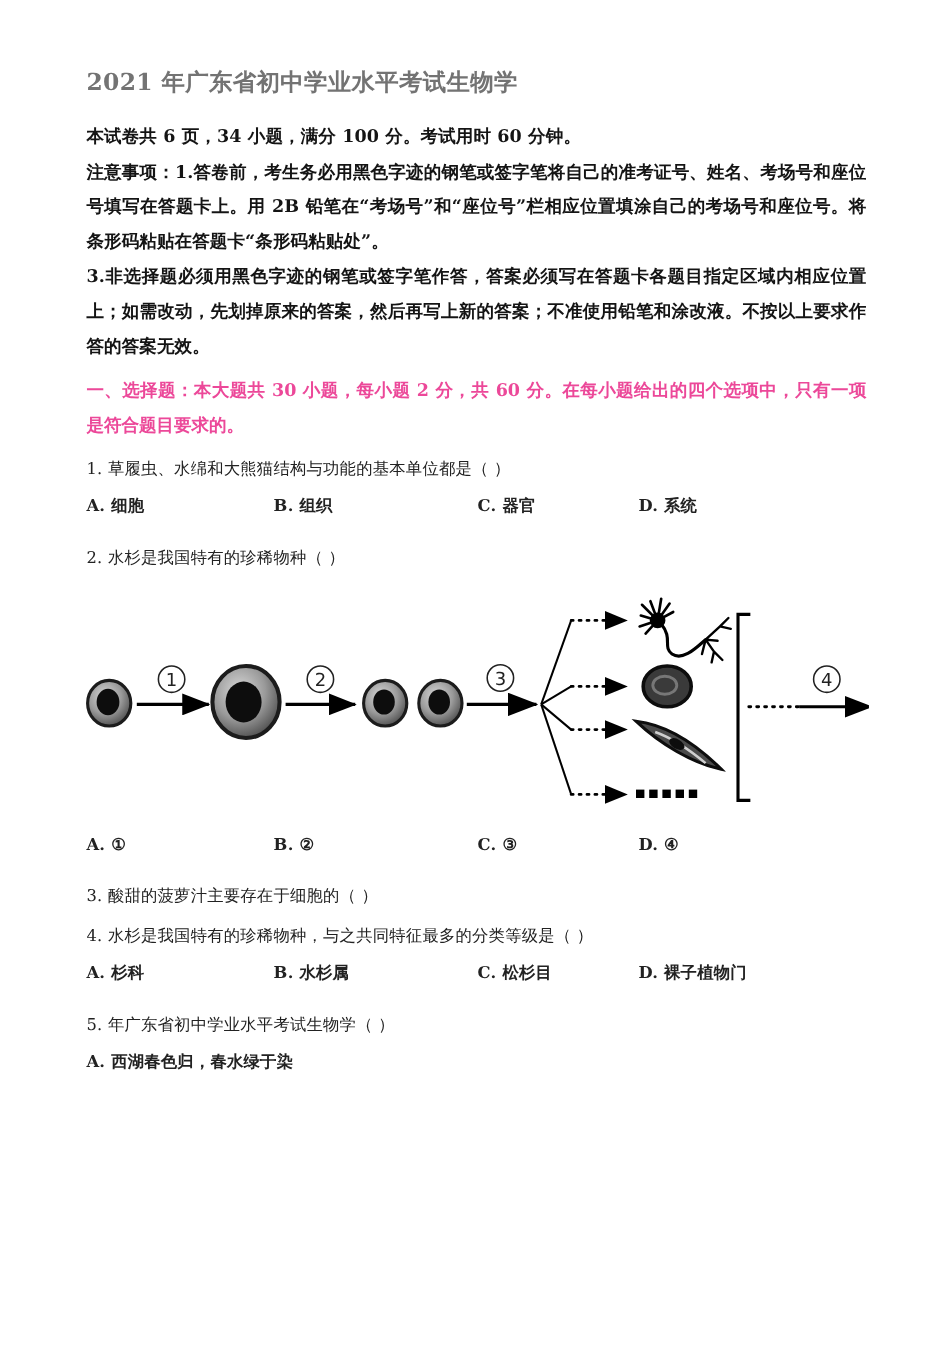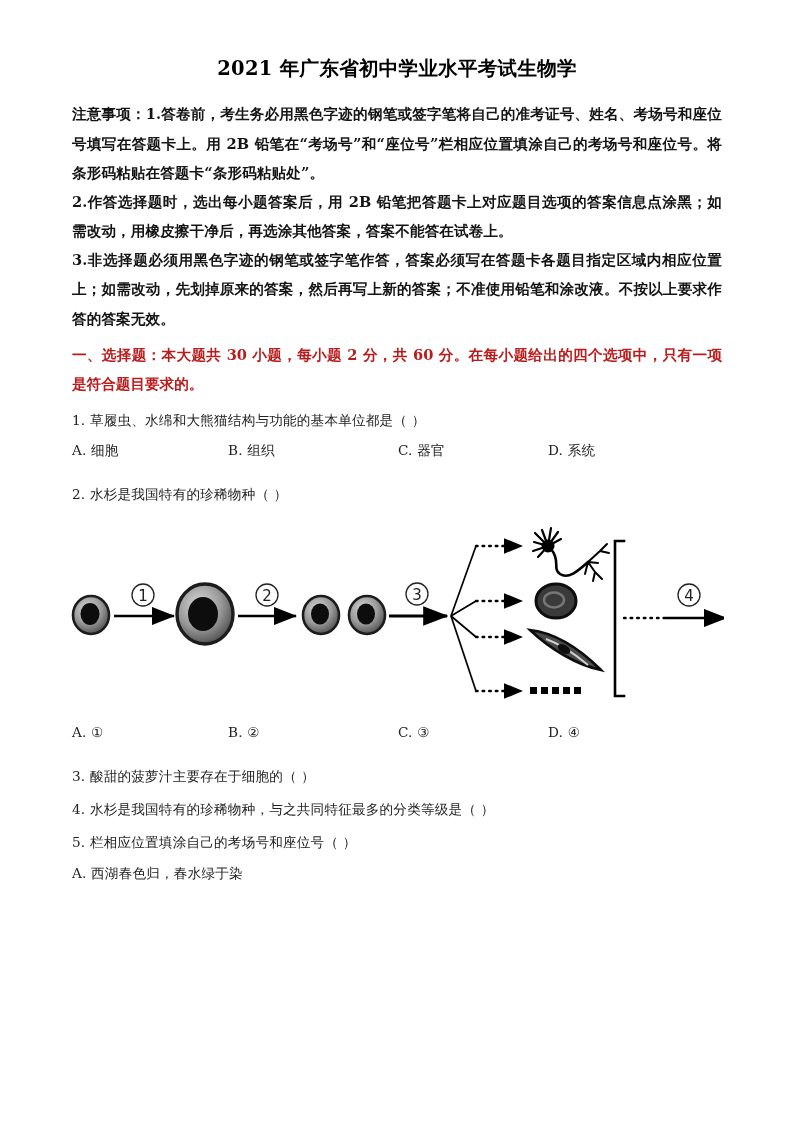--- a/index.html
+++ b/index.html
@@ -24,48 +24,47 @@
   }
   .content {
     position: absolute;
     left: 72px;
     top: 56px;
     width: 650px;
   }
 
   
   .doc-title {
-    text-align: center;
     font-size: 19.5px;
     font-weight: bold;
     letter-spacing: 0.3px;
     margin: 0 0 18px 0;
     line-height: 1.3;
-    color: #000000;
+    color: #737373;
   }
 
   
   .instr {
     font-size: 14.6px;
     font-weight: bold;
     line-height: 2.0;
     margin: 0;
     text-align: justify;
     color: #141414;
     letter-spacing: 0.1px;
   }
 
   
   .section-head {
     font-size: 14.6px;
     font-weight: bold;
     line-height: 2.0;
     margin: 7px 0 0 0;
     text-align: justify;
-    color: #b91c1c;
+    color: #ec4899;
   }
 
   
   .question {
     font-size: 13.6px;
     font-weight: normal;
     line-height: 1.55;
     margin: 12px 0 0 0;
     color: #222;
     letter-spacing: 0.2px;
@@ -75,25 +74,26 @@
     height: 30px;
     margin-top: 11px;
     font-size: 13.6px;
     color: #222;
   }
   .opt {
     position: absolute;
     top: 0;
     white-space: nowrap;
     letter-spacing: 0.2px;
+    font-weight: bold;
   }
   .opt-a { left: 0px; }
   .opt-b { left: 156px; }
   .opt-c { left: 326px; text-align: right; }
-  .opt-d { left: 476px; }
+  .opt-d { left: 460px; }
 
   
   .figure {
     position: relative;
     width: 660px;
     height: 200px;
     margin: 8px 0 0 -8px;
   }
   .figure svg { display: block; }
 
@@ -103,23 +103,23 @@
   }
 </style>
 </head>
 <body>
 
 <div class="page">
   <div class="content">
 
     <h1 class="doc-title">2021 年广东省初中学业水平考试生物学</h1>
 
+    <p class="instr">本试卷共 6 页，34 小题，满分 100 分。考试用时 60 分钟。</p>
 
     <p class="instr">注意事项：1.答卷前，考生务必用黑色字迹的钢笔或签字笔将自己的准考证号、姓名、考场号和座位号填写在答题卡上。用 2B 铅笔在“考场号”和“座位号”栏相应位置填涂自己的考场号和座位号。将条形码粘贴在答题卡“条形码粘贴处”。</p>
-    <p class="instr">2.作答选择题时，选出每小题答案后，用 2B 铅笔把答题卡上对应题目选项的答案信息点涂黑；如需改动，用橡皮擦干净后，再选涂其他答案，答案不能答在试卷上。</p>
     <p class="instr">3.非选择题必须用黑色字迹的钢笔或签字笔作答，答案必须写在答题卡各题目指定区域内相应位置上；如需改动，先划掉原来的答案，然后再写上新的答案；不准使用铅笔和涂改液。不按以上要求作答的答案无效。</p>
 
     <p class="section-head">一、选择题：本大题共 30 小题，每小题 2 分，共 60 分。在每小题给出的四个选项中，只有一项是符合题目要求的。</p>
 
     <p class="question">
       <span>1.</span>
       <span>草履虫、水绵和大熊猫结构与功能的基本单位都是（    ）</span>
     </p>
     <div class="options">
       <span class="opt opt-a">
@@ -290,24 +290,42 @@
 
     <p class="question">
       <span>3.</span>
       <span>酸甜的菠萝汁主要存在于细胞的（    ）</span>
     </p>
 
     <p class="question">
       <span>4.</span>
       <span>水杉是我国特有的珍稀物种，与之共同特征最多的分类等级是（    ）</span>
     </p>
+    <div class="options">
+      <span class="opt opt-a">
+        <span>A.</span>
+        <span>杉科</span>
+      </span>
+      <span class="opt opt-b">
+        <span>B.</span>
+        <span>水杉属</span>
+      </span>
+      <span class="opt opt-c">
+        <span>C.</span>
+        <span>松杉目</span>
+      </span>
+      <span class="opt opt-d">
+        <span>D.</span>
+        <span>裸子植物门</span>
+      </span>
+    </div>
 
     <p class="question">
       <span>5.</span>
-      <span>栏相应位置填涂自己的考场号和座位号（    ）</span>
+      <span>年广东省初中学业水平考试生物学（    ）</span>
     </p>
     <div class="options">
       <span class="opt opt-a">
         <span>A.</span>
         <span>西湖春色归，春水绿于染</span>
       </span>
     </div>
 
   </div>
 </div>

